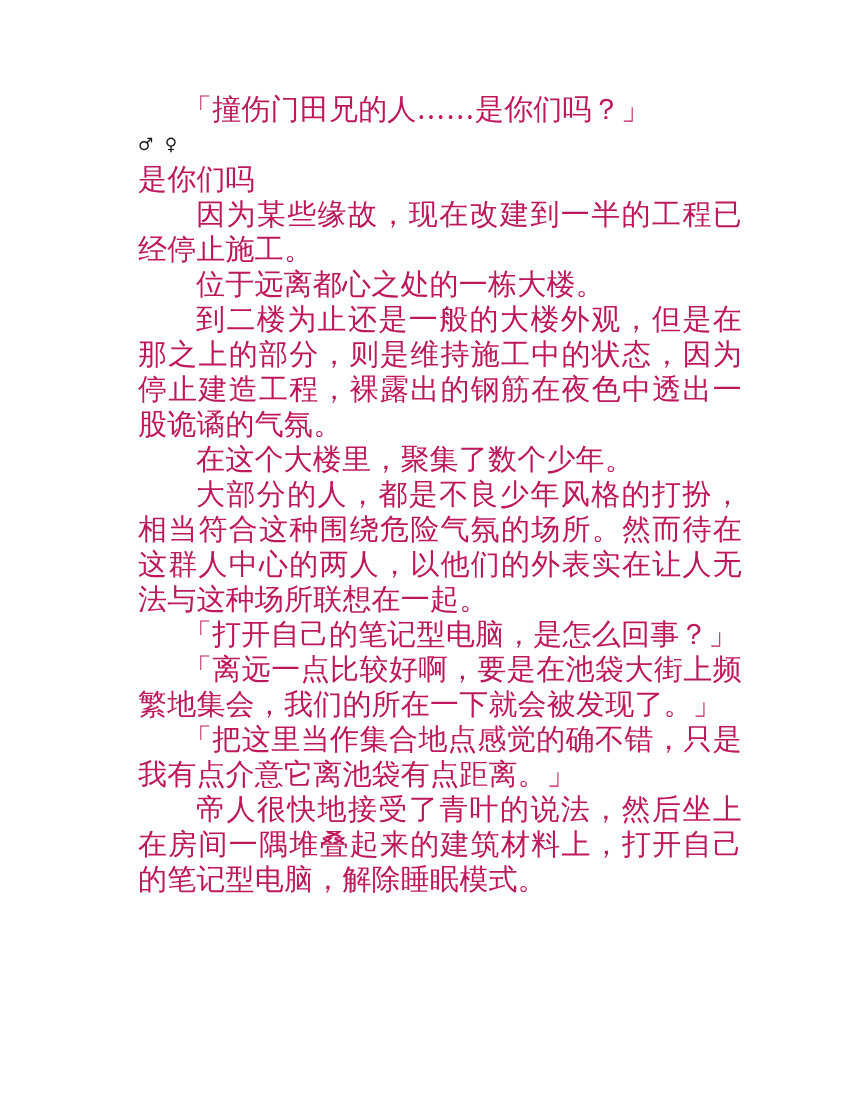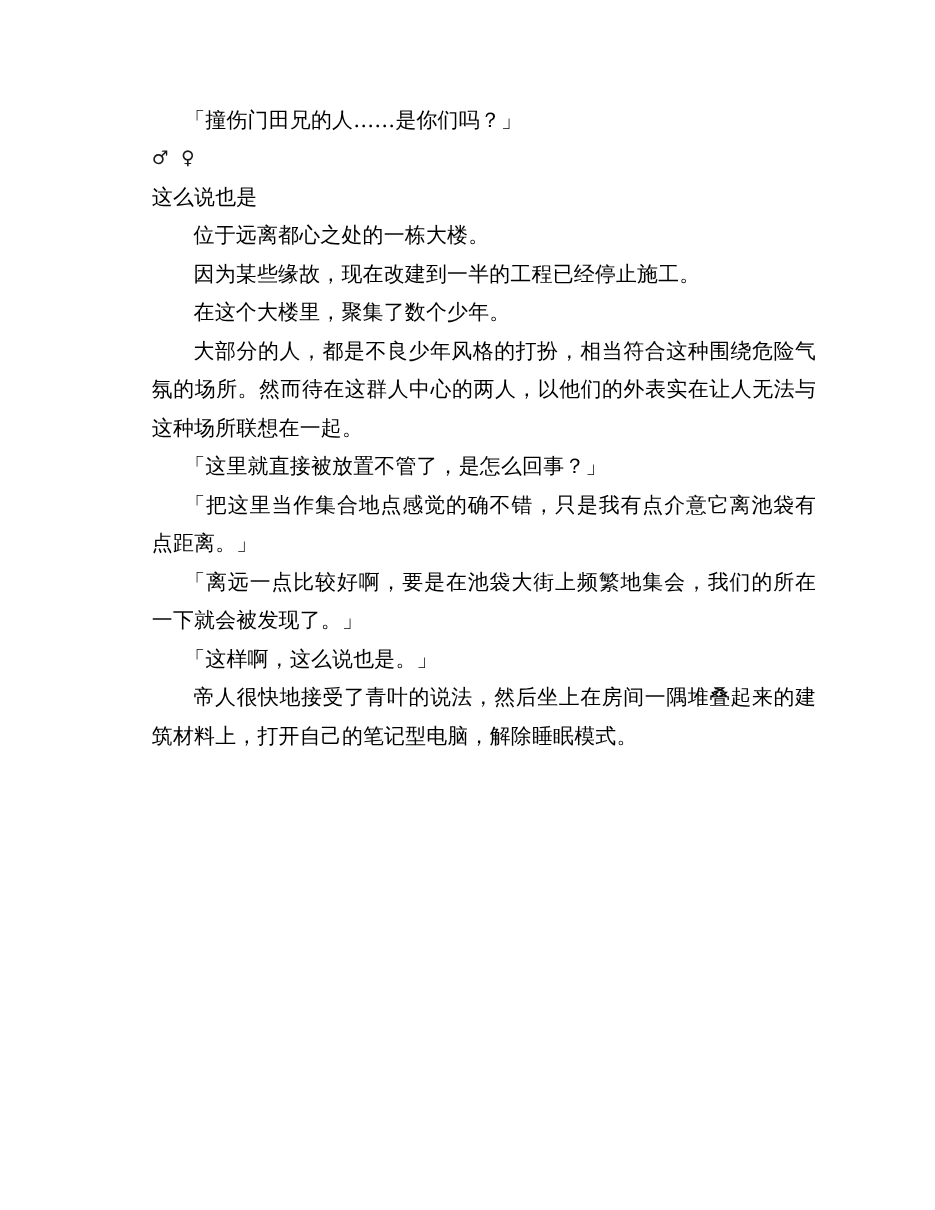--- a/index.html
+++ b/index.html
@@ -23,26 +23,26 @@
     box-sizing: border-box;
   }
   .text-column {
     position: absolute;
     left: 138px;
     top: 92px;
     width: 604px;
   }
   .para {
     margin: 0;
-    font-size: 19px;
+    font-size: 29px;
     line-height: 35px;
     text-align: justify;
     text-justify: inter-ideograph;
     letter-spacing: 0.2px;
-    color: #000000;
+    color: #be185d;
     word-break: break-all;
   }
   
   .para.indent {
     text-indent: 2em;
   }
   
   .para.flush {
     text-indent: 0;
   }
@@ -62,39 +62,39 @@
 </head>
 <body>
 
 <div class="page">
   <div class="text-column">
 
     <p class="para dialogue">「撞伤门田兄的人……是你们吗？」</p>
 
     <p class="symbols">♂ ♀</p>
 
-    <p class="para flush">这么说也是</p>
+    <p class="para flush">是你们吗</p>
+
+    <p class="para indent">因为某些缘故，现在改建到一半的工程已经停止施工。</p>
 
     <p class="para indent">位于远离都心之处的一栋大楼。</p>
 
-    <p class="para indent">因为某些缘故，现在改建到一半的工程已经停止施工。</p>
 
-
+    <p class="para indent">到二楼为止还是一般的大楼外观，但是在那之上的部分，则是维持施工中的状态，因为停止建造工程，裸露出的钢筋在夜色中透出一股诡谲的气氛。</p>
 
     <p class="para indent">在这个大楼里，聚集了数个少年。</p>
 
     <p class="para indent">大部分的人，都是不良少年风格的打扮，相当符合这种围绕危险气氛的场所。然而待在这群人中心的两人，以他们的外表实在让人无法与这种场所联想在一起。</p>
 
 
-    <p class="para dialogue">「这里就直接被放置不管了，是怎么回事？」</p>
+    <p class="para dialogue">「打开自己的笔记型电脑，是怎么回事？」</p>
 
 
 
+    <p class="para dialogue">「离远一点比较好啊，要是在池袋大街上频繁地集会，我们的所在一下就会被发现了。」</p>
+
     <p class="para dialogue">「把这里当作集合地点感觉的确不错，只是我有点介意它离池袋有点距离。」</p>
 
-    <p class="para dialogue">「离远一点比较好啊，要是在池袋大街上频繁地集会，我们的所在一下就会被发现了。」</p>
-
-    <p class="para dialogue">「这样啊，这么说也是。」</p>
 
     <p class="para indent">帝人很快地接受了青叶的说法，然后坐上在房间一隅堆叠起来的建筑材料上，打开自己的笔记型电脑，解除睡眠模式。</p>
 
   </div>
 </div>
 
 </body></html>

